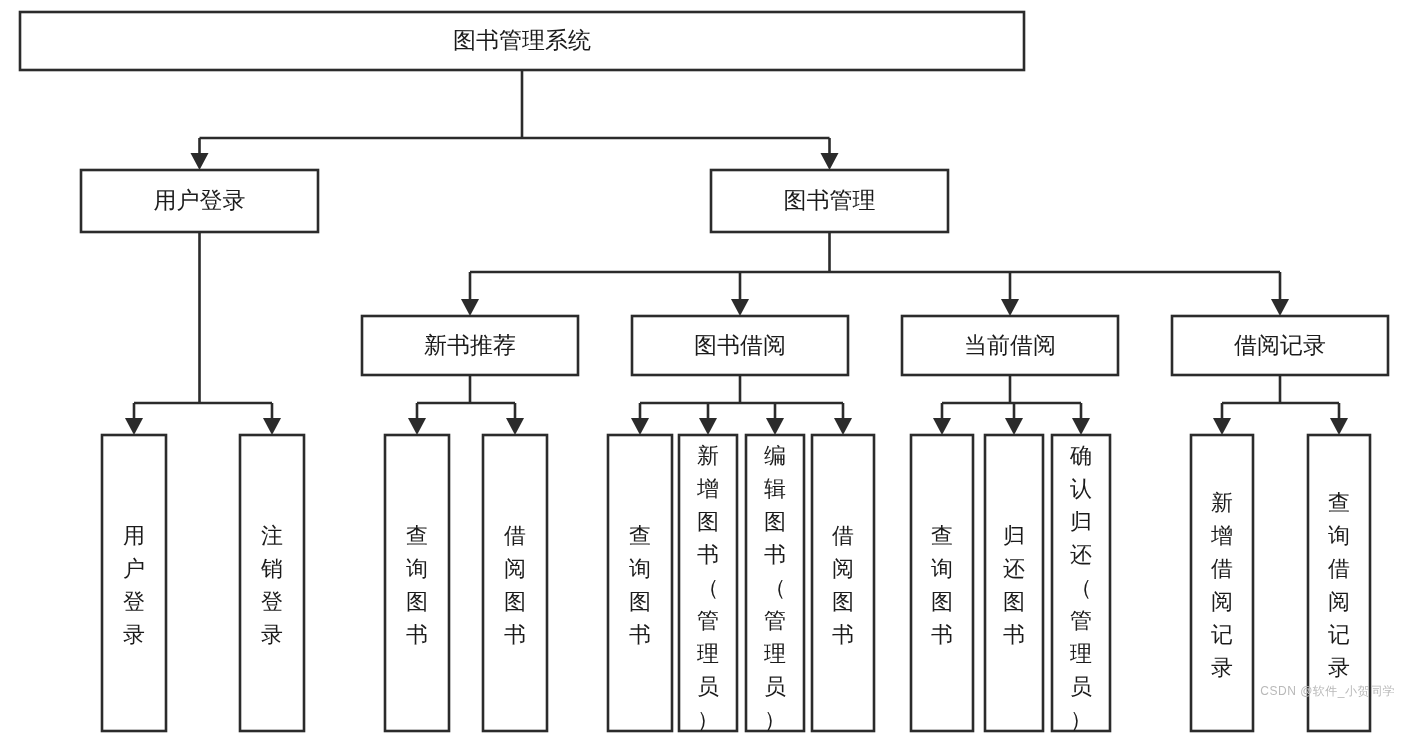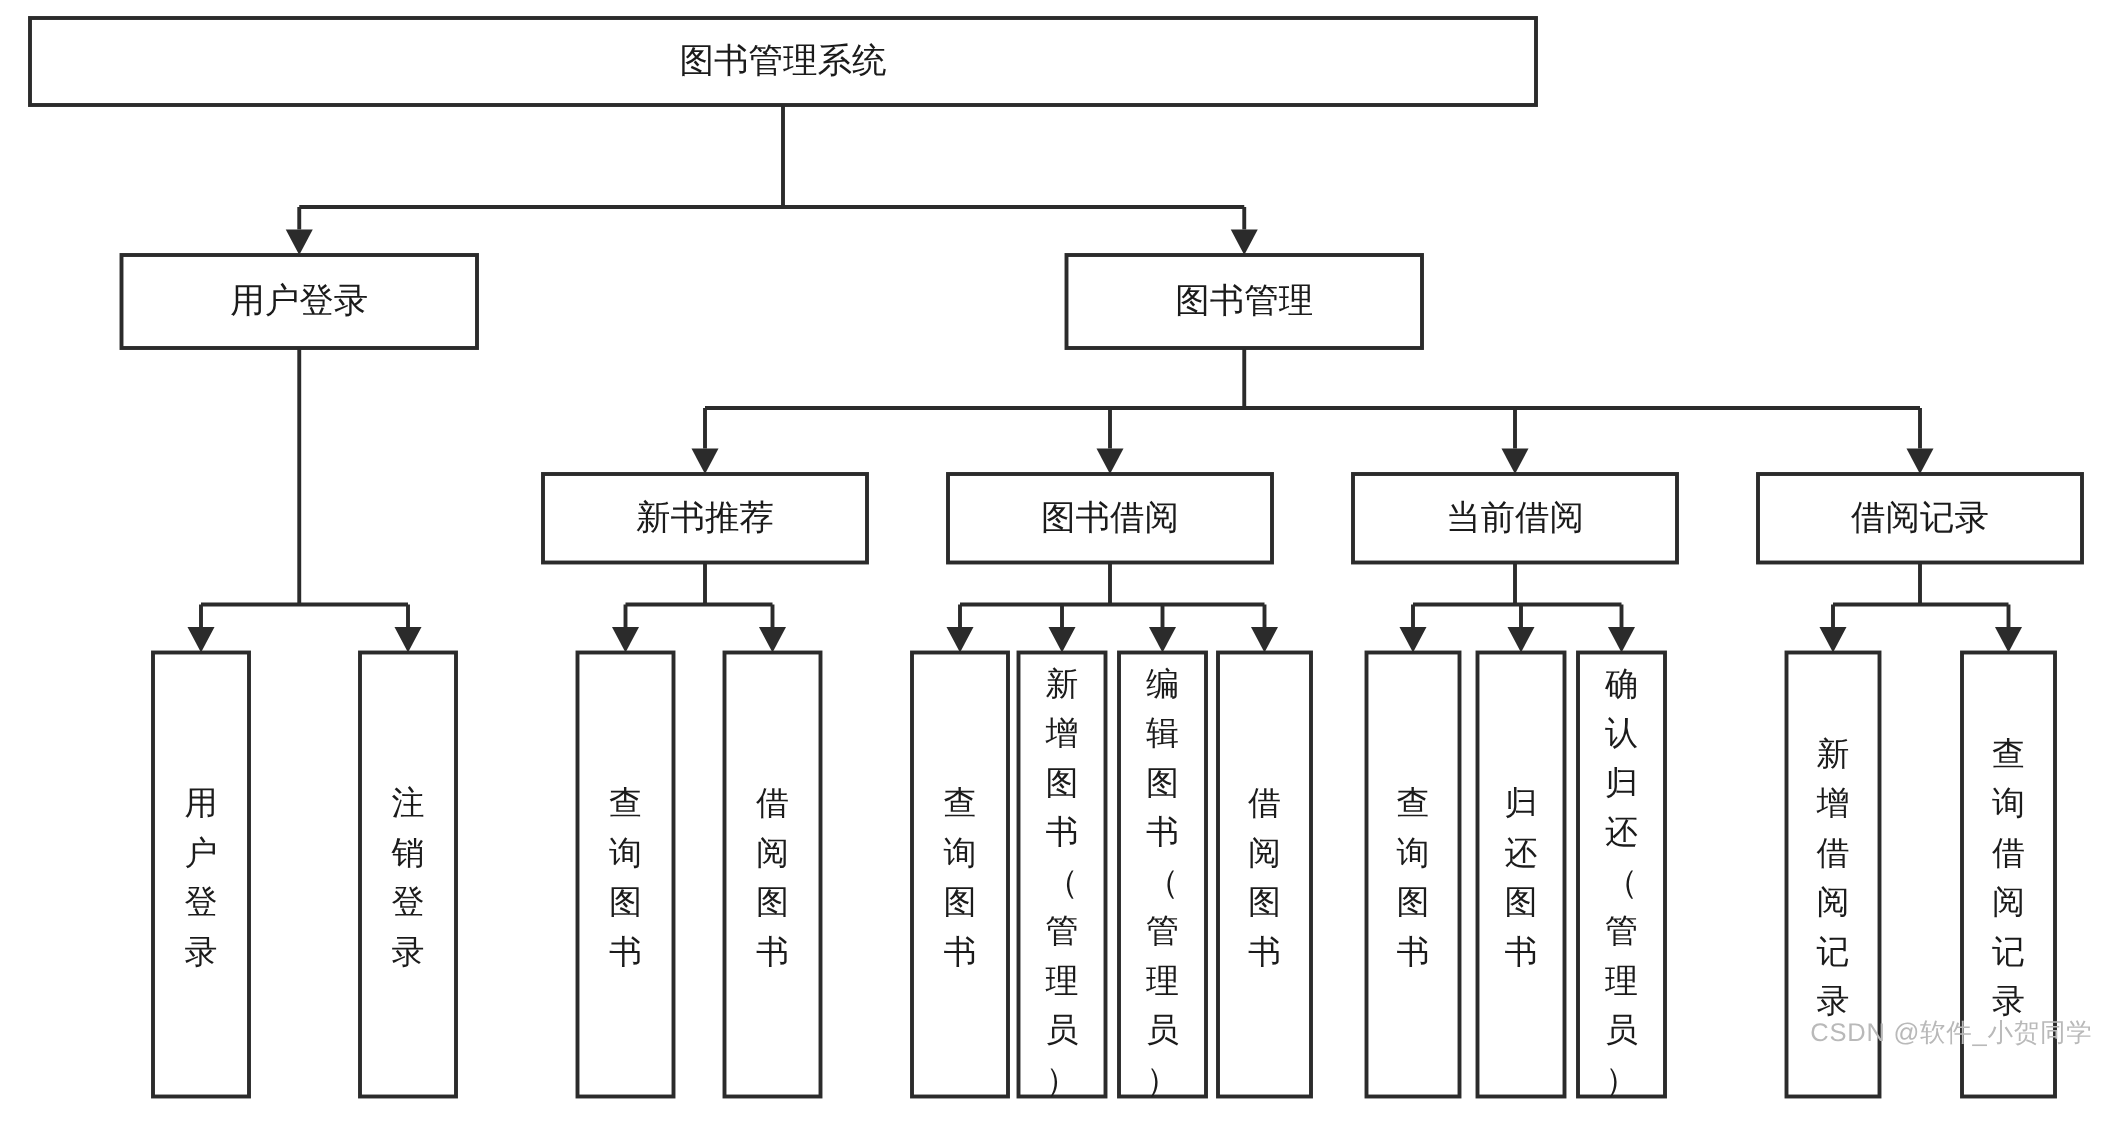--- a/index.html
+++ b/index.html
@@ -50,21 +50,21 @@
     font-family: "Liberation Sans", "DejaVu Sans", sans-serif;
     fill: #1b1b1b;
     font-size: 22px;
     text-anchor: middle;
   }
   .watermark {
     position: absolute;
     right: 10px;
     bottom: 7px;
     font-family: "Liberation Sans", "DejaVu Sans", sans-serif;
-    font-size: 17px;
+    font-size: 12px;
     color: #b9b9b9;
     letter-spacing: 0.5px;
     white-space: nowrap;
     pointer-events: none;
   }
 </style>
 </head>
 <body>
 
 <div id="diagram-root">

